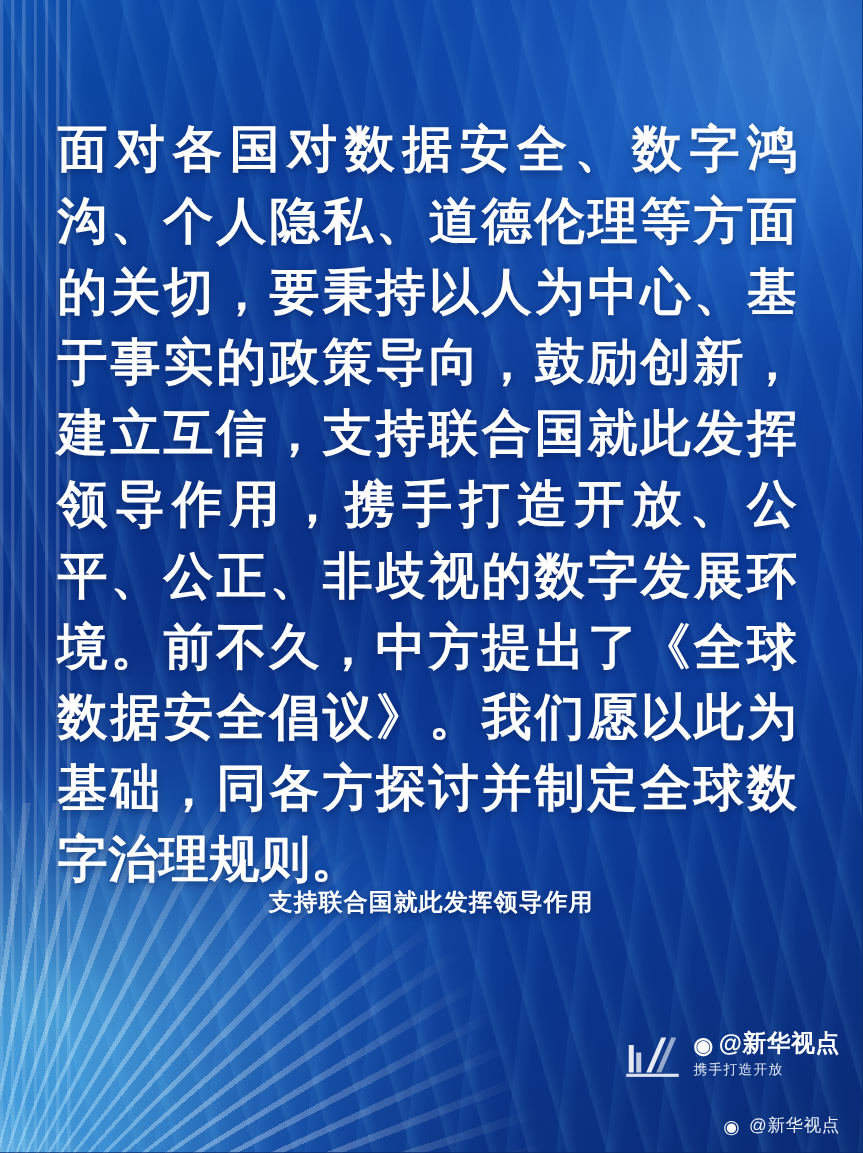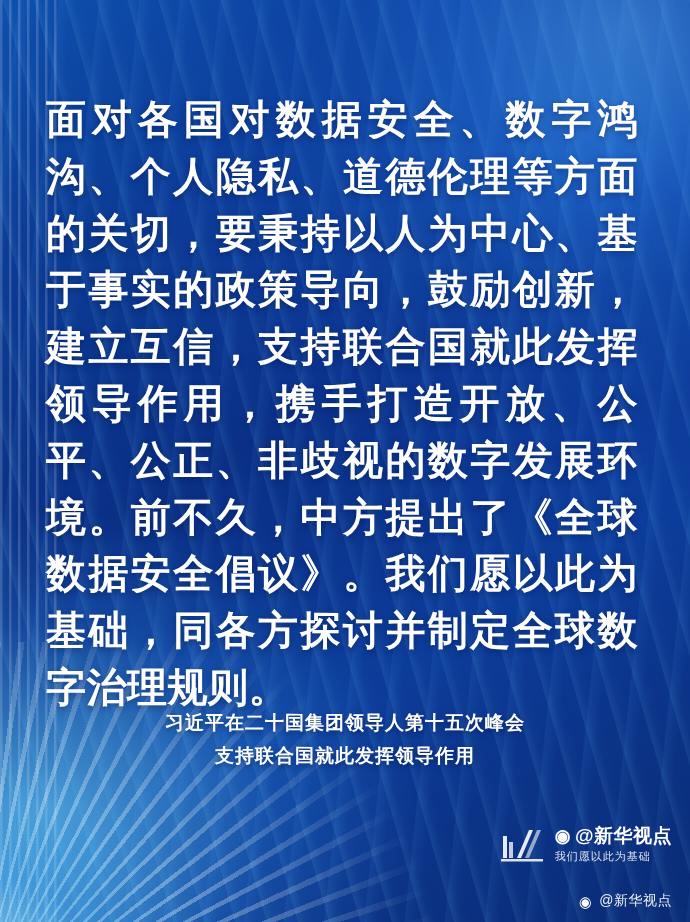--- a/index.html
+++ b/index.html
@@ -201,40 +201,39 @@
   <div class="tr-glow"></div>
   <div class="left-bars"></div>
   <div class="fan"></div>
   <div class="fan-glow"></div>
 
   <div class="content">
 
     <div class="quote">面对各国对数据安全、数字鸿沟、个人隐私、道德伦理等方面的关切，要秉持以人为中心、基于事实的政策导向，鼓励创新，建立互信，支持联合国就此发挥领导作用，携手打造开放、公平、公正、非歧视的数字发展环境。前不久，中方提出了《全球数据安全倡议》。我们愿以此为基础，同各方探讨并制定全球数字治理规则。</div>
 
     <div class="caption">
-      <div>习近平在二十国集团领导人第十五次峰会</div>
       <div>支持联合国就此发挥领导作用</div>
     </div>
 
     <div class="badge">
       <div class="badge-mark">
         <svg width="46" height="40" viewBox="0 0 46 40" aria-hidden="true">
           <path d="M4 34 L4 12 L8 12 L8 34 Z" fill="#ffffff" opacity="0.95"></path>
           <path d="M10 34 L10 18 L14 18 L14 34 Z" fill="#ffffff" opacity="0.8"></path>
           <path d="M18 34 L30 6 L34 6 L22 34 Z" fill="#ffffff" opacity="0.95"></path>
           <path d="M26 34 L38 6 L42 6 L30 34 Z" fill="#ffffff" opacity="0.6"></path>
           <rect x="2" y="35" width="42" height="2.5" fill="#ffffff" opacity="0.9"></rect>
         </svg>
       </div>
       <div class="badge-text">
         <div class="badge-title">
           <span class="weibo-eye">◉</span>
           <span>@新华视点</span>
         </div>
-        <div class="badge-sub">我们愿以此为基础</div>
+        <div class="badge-sub">携手打造开放</div>
       </div>
     </div>
 
     <div class="watermark">
       <span class="weibo-eye">◉</span>
       <span>@新华视点</span>
     </div>
 
   </div>
 </div>

